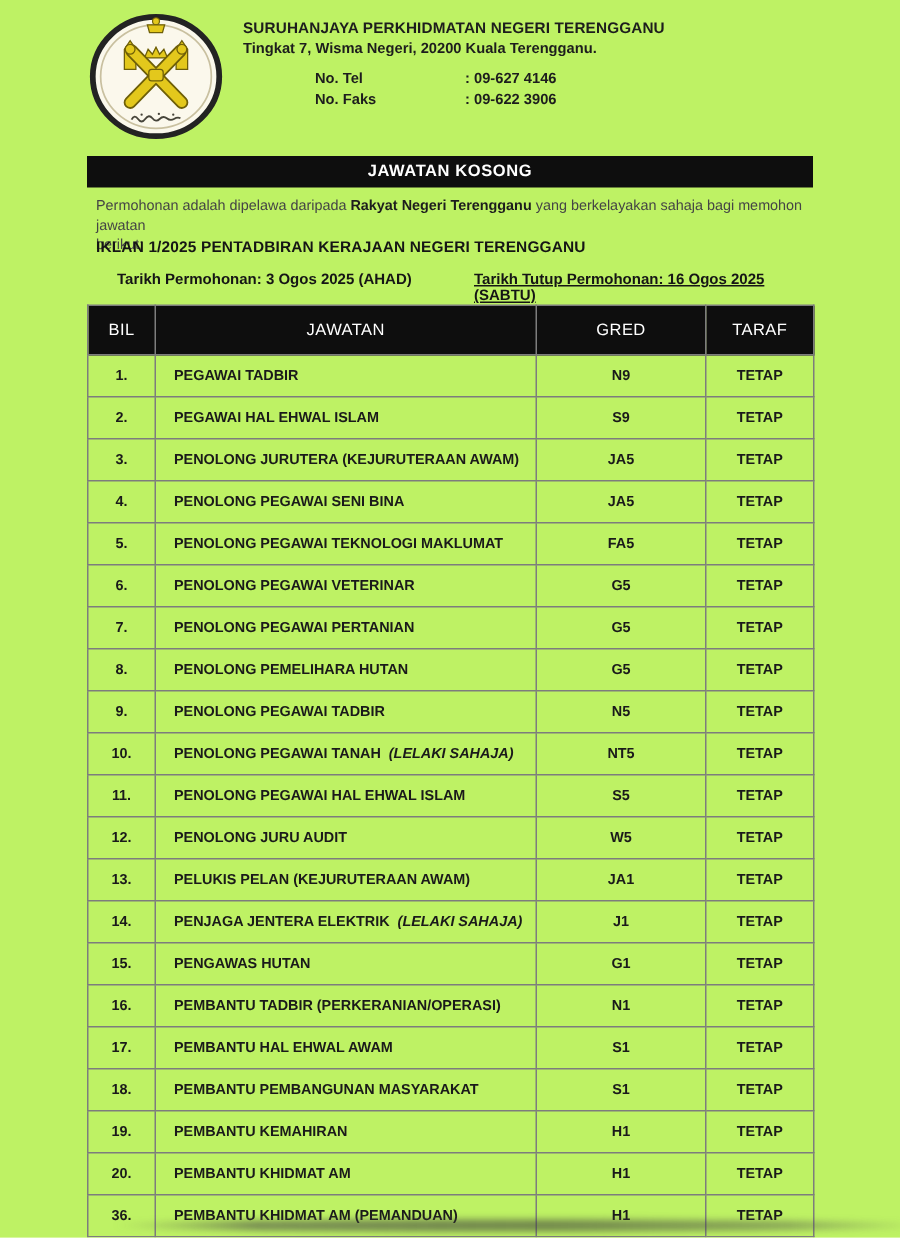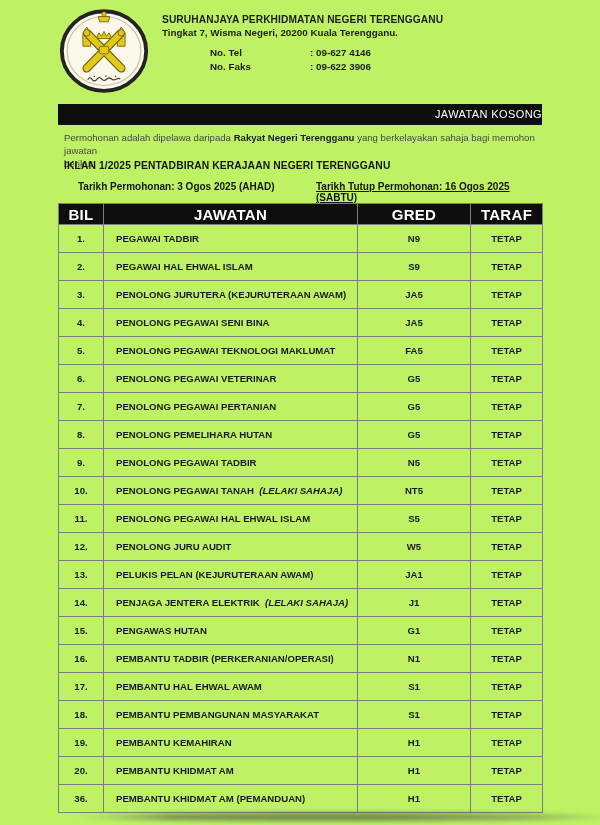--- a/index.html
+++ b/index.html
@@ -12,43 +12,43 @@
   .crest { width:92px; height:90px; flex:0 0 92px; }
   .org-block { margin-left:12px; padding-top:7px; color:#1d1d1d; }
   .org-name { font-size:10.2px; font-weight:bold; letter-spacing:.1px; margin-bottom:2px; }
   .org-address { font-size:9.8px; font-weight:bold; margin-bottom:8px; }
   .contact-row { font-size:9.8px; font-weight:bold; line-height:14px;margin-left:48px; }
   .contact-row .lbl { display:inline-block; width:100px; }
   .contact-row.underlined .lbl, .contact-row.underlined .val { text-decoration:underline; }
 
   
   .title-bar { position:absolute; left:58px; top:104px; width:484px; height:21px;
-    background:#0e0e0e; color:#ffffff; font-weight:normal; font-size:11px;
-    text-align:right; line-height:21px; letter-spacing:.4px; }
+    background:#0e0e0e; color:#ffffff; font-weight:bold; font-size:11px;
+    text-align:center; line-height:21px; letter-spacing:.4px; }
 
   
   .intro { position:absolute; left:64px; top:131px; width:478px;
     font-size:9.6px; line-height:13px; color:#454545; }
   .intro b { color:#1d1d1d; }
   .intro .line2 { display:block; }
 
   .iklan { position:absolute; left:64px; top:160px; font-size:10.3px;
     font-weight:bold; color:#151515; letter-spacing:.1px; }
 
   .dates { position:absolute; left:58px; top:181px; width:484px; height:14px;
     font-size:10px; font-weight:bold; color:#151515; }
   .dates .open-date { position:absolute; left:20px; }
   .dates .close-date { position:absolute; left:258px;text-decoration:underline; }
 
   
   table.vacancy { position:absolute; left:58px; top:203px; width:484px;
     border-collapse:collapse; table-layout:fixed; }
   table.vacancy th, table.vacancy td { border:1px solid #7d7d7d; }
-  table.vacancy th { background:#0e0e0e; color:#ffffff; font-size:15px;
-    font-weight:bold; height:21px; letter-spacing:.3px; }
+  table.vacancy th { background:#0e0e0e; color:#ffffff; font-size:11px;
+    font-weight:normal; height:33px; letter-spacing:.3px; }
   table.vacancy td { height:28px; font-size:9.6px; font-weight:bold;
     color:#1a1a1a; text-align:center; }
   table.vacancy td.jawatan-cell { text-align:left; padding-left:12px; }
   td .gender-note { font-style:italic; }
   col.c-bil { width:45px; } col.c-jaw { width:254px; }
   col.c-gred { width:113px; } col.c-taraf { width:72px; }
 
   
   .bottom-shadow { position:absolute; left:74px; right:-6px; top:813px; height:8px;
     border-radius:50%;

